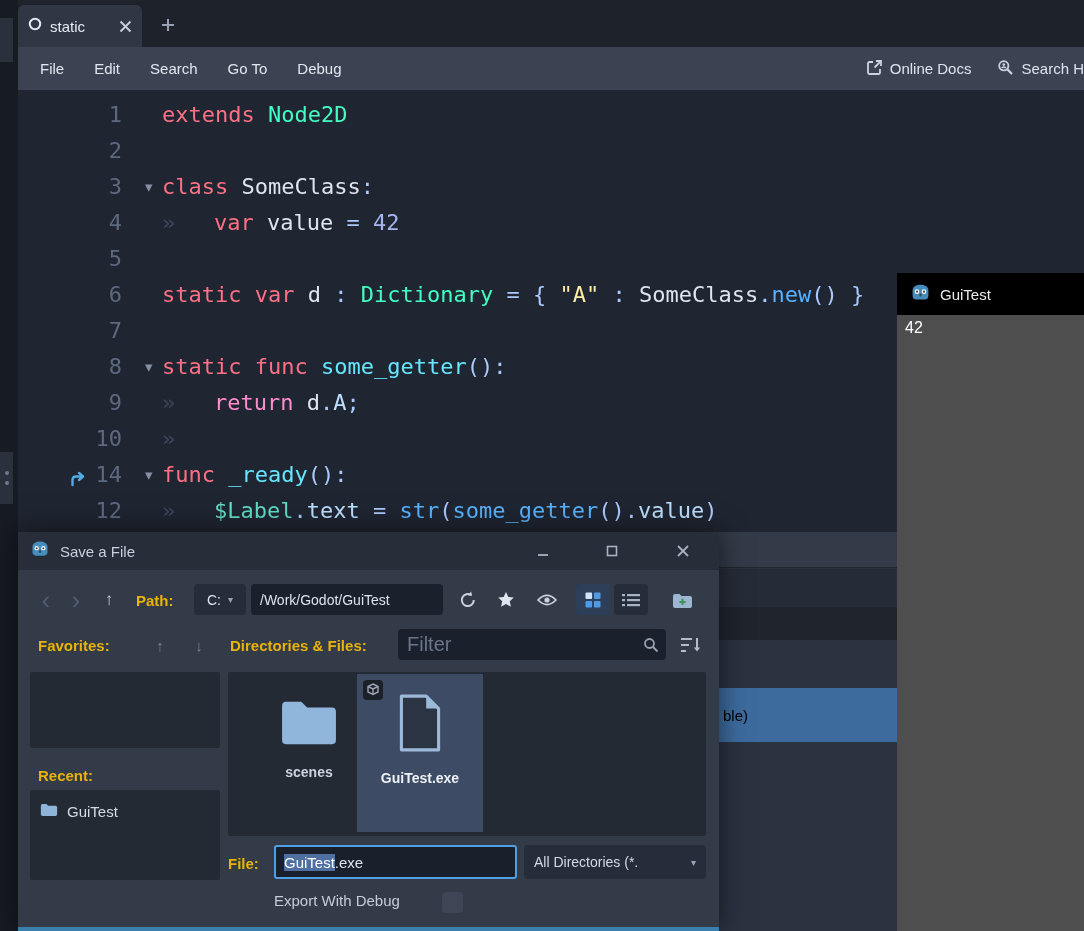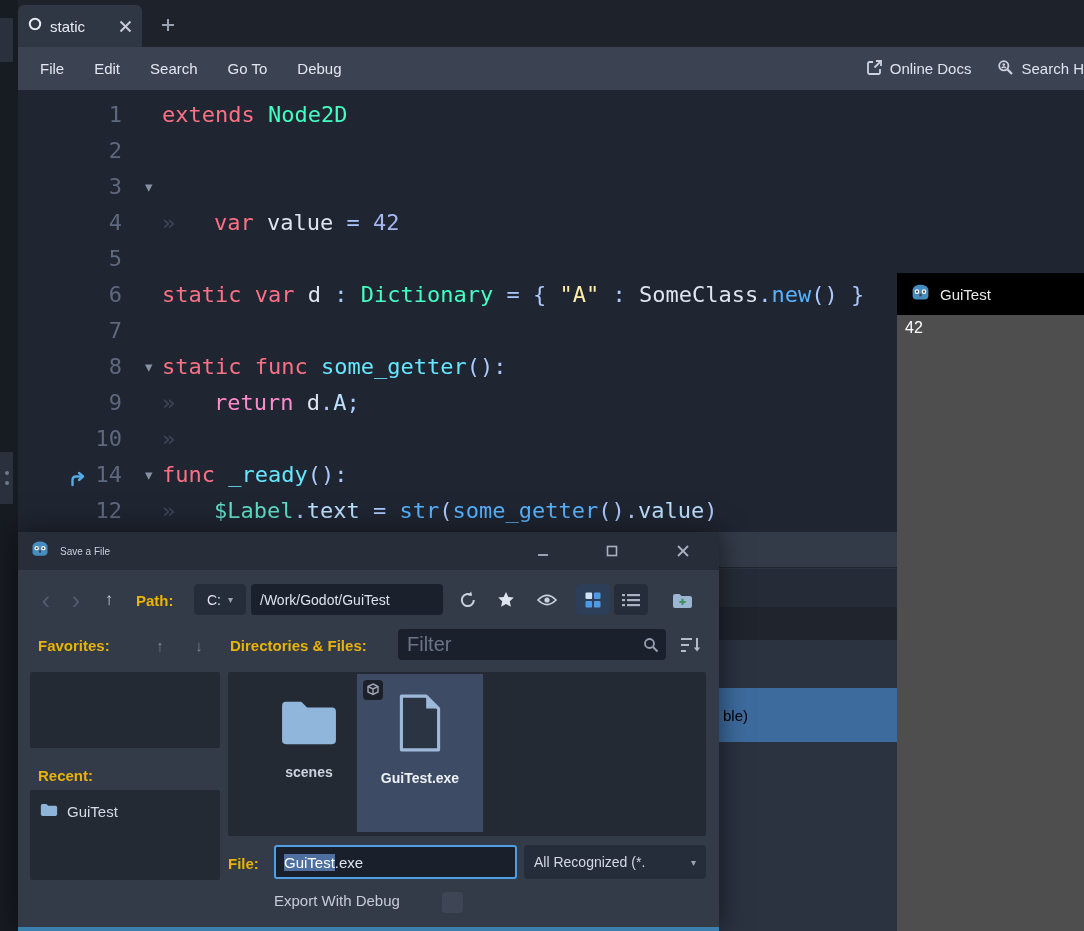--- a/index.html
+++ b/index.html
@@ -57,21 +57,21 @@
   
   .game-window { position:absolute; left:897px; top:273px; right:0; bottom:0; }
   .game-titlebar { height:42px; background:#000000; display:flex; align-items:center; gap:9px; padding-left:13px; }
   .game-title { color:#eaeaea; font-size:15px; }
   .game-content { position:absolute; top:42px; left:0; right:0; bottom:0; background:var(--game_bg,#4e4e4e); }
   .game-label { position:absolute; left:8px; top:4px; color:#ffffff; font-size:16px; }
 
   
   .dialog { position:absolute; left:18px; top:532px; width:701px; height:399px; background:#333a48; box-shadow:0 0 26px rgba(0,0,0,.55); }
   .dlg-titlebar { position:absolute; top:0; left:0; right:0; height:38px; background:#272d39; display:flex; align-items:center; padding-left:12px; gap:10px; }
-  .dlg-title { color:#c9d0dd; font-size:10px; }
+  .dlg-title { color:#c9d0dd; font-size:15px; }
   .win-btn { position:absolute; top:0; width:36px; height:38px; display:flex; align-items:center; justify-content:center; cursor:pointer; }
   .tb { position:absolute; display:flex; align-items:center; justify-content:center; }
   .nav-glyph { font-size:25px; color:#525d72; line-height:1; }
   .updir-glyph { font-size:17px; color:#c7cfdc; }
   .dlg-label { color:#eab308; font-size:15px; font-weight:bold; display:flex; align-items:center; }
   .ctl { background:#262d3a; border-radius:4px; }
   .chev { font-size:10px; color:#9aa4b6; }
   .panel { position:absolute; background:#242a34; border-radius:2px; }
   .recent-item { margin-top:12px; display:flex; align-items:center; gap:9px; padding-left:10px; color:#d4dae6; font-size:15px; }
   .file-item { position:absolute; top:2px; width:126px; height:158px; display:flex; flex-direction:column; align-items:center; cursor:default;font-weight:bold; }
@@ -162,20 +162,21 @@
         <span class="ln">1</span>
         <span class="code-text"><span class="tk-kw">extends</span><span class="tk-pl"> </span><span class="tk-ty">Node2D</span></span>
       </div>
       <div class="code-line">
         <span class="ln">2</span>
         <span class="code-text"></span>
       </div>
       <div class="code-line">
         <span class="ln">3</span>
         <span class="fold">▾</span>
+        <span class="code-text"><span class="tk-kw">class</span><span class="tk-pl"> SomeClass</span><span class="tk-sym">:</span></span>
       </div>
       <div class="code-line">
         <span class="ln">4</span>
         <span class="code-text"><span class="tk-tab">»</span><span class="tk-kw">var</span><span class="tk-pl"> value </span><span class="tk-sym">=</span><span class="tk-pl"> </span><span class="tk-num">42</span></span>
       </div>
       <div class="code-line">
         <span class="ln">5</span>
         <span class="code-text"></span>
       </div>
       <div class="code-line">
@@ -396,21 +397,21 @@
         <span class="file-item-label">GuiTest.exe</span>
       </div>
     </div>
 
     <div class="dlg-label" style="position:absolute; left:210px; top:315px; height:32px;">File:</div>
     <div class="filename-input">
       <span class="sel-text">GuiTest</span>
         <span>.exe</span>
     </div>
     <div class="type-dd ctl">
-      <span>All Recognized (*.</span>
+      <span>All Directories (*.</span>
       <span class="chev">▾</span>
     </div>
 
     <div style="position:absolute; left:256px; top:360px; height:22px; color:#c6ccd9; font-size:15px;">Export With Debug</div>
     <div class="checkbox"></div>
 
     <div class="dlg-bottom-strip"></div>
   </div>
 
 </div>

